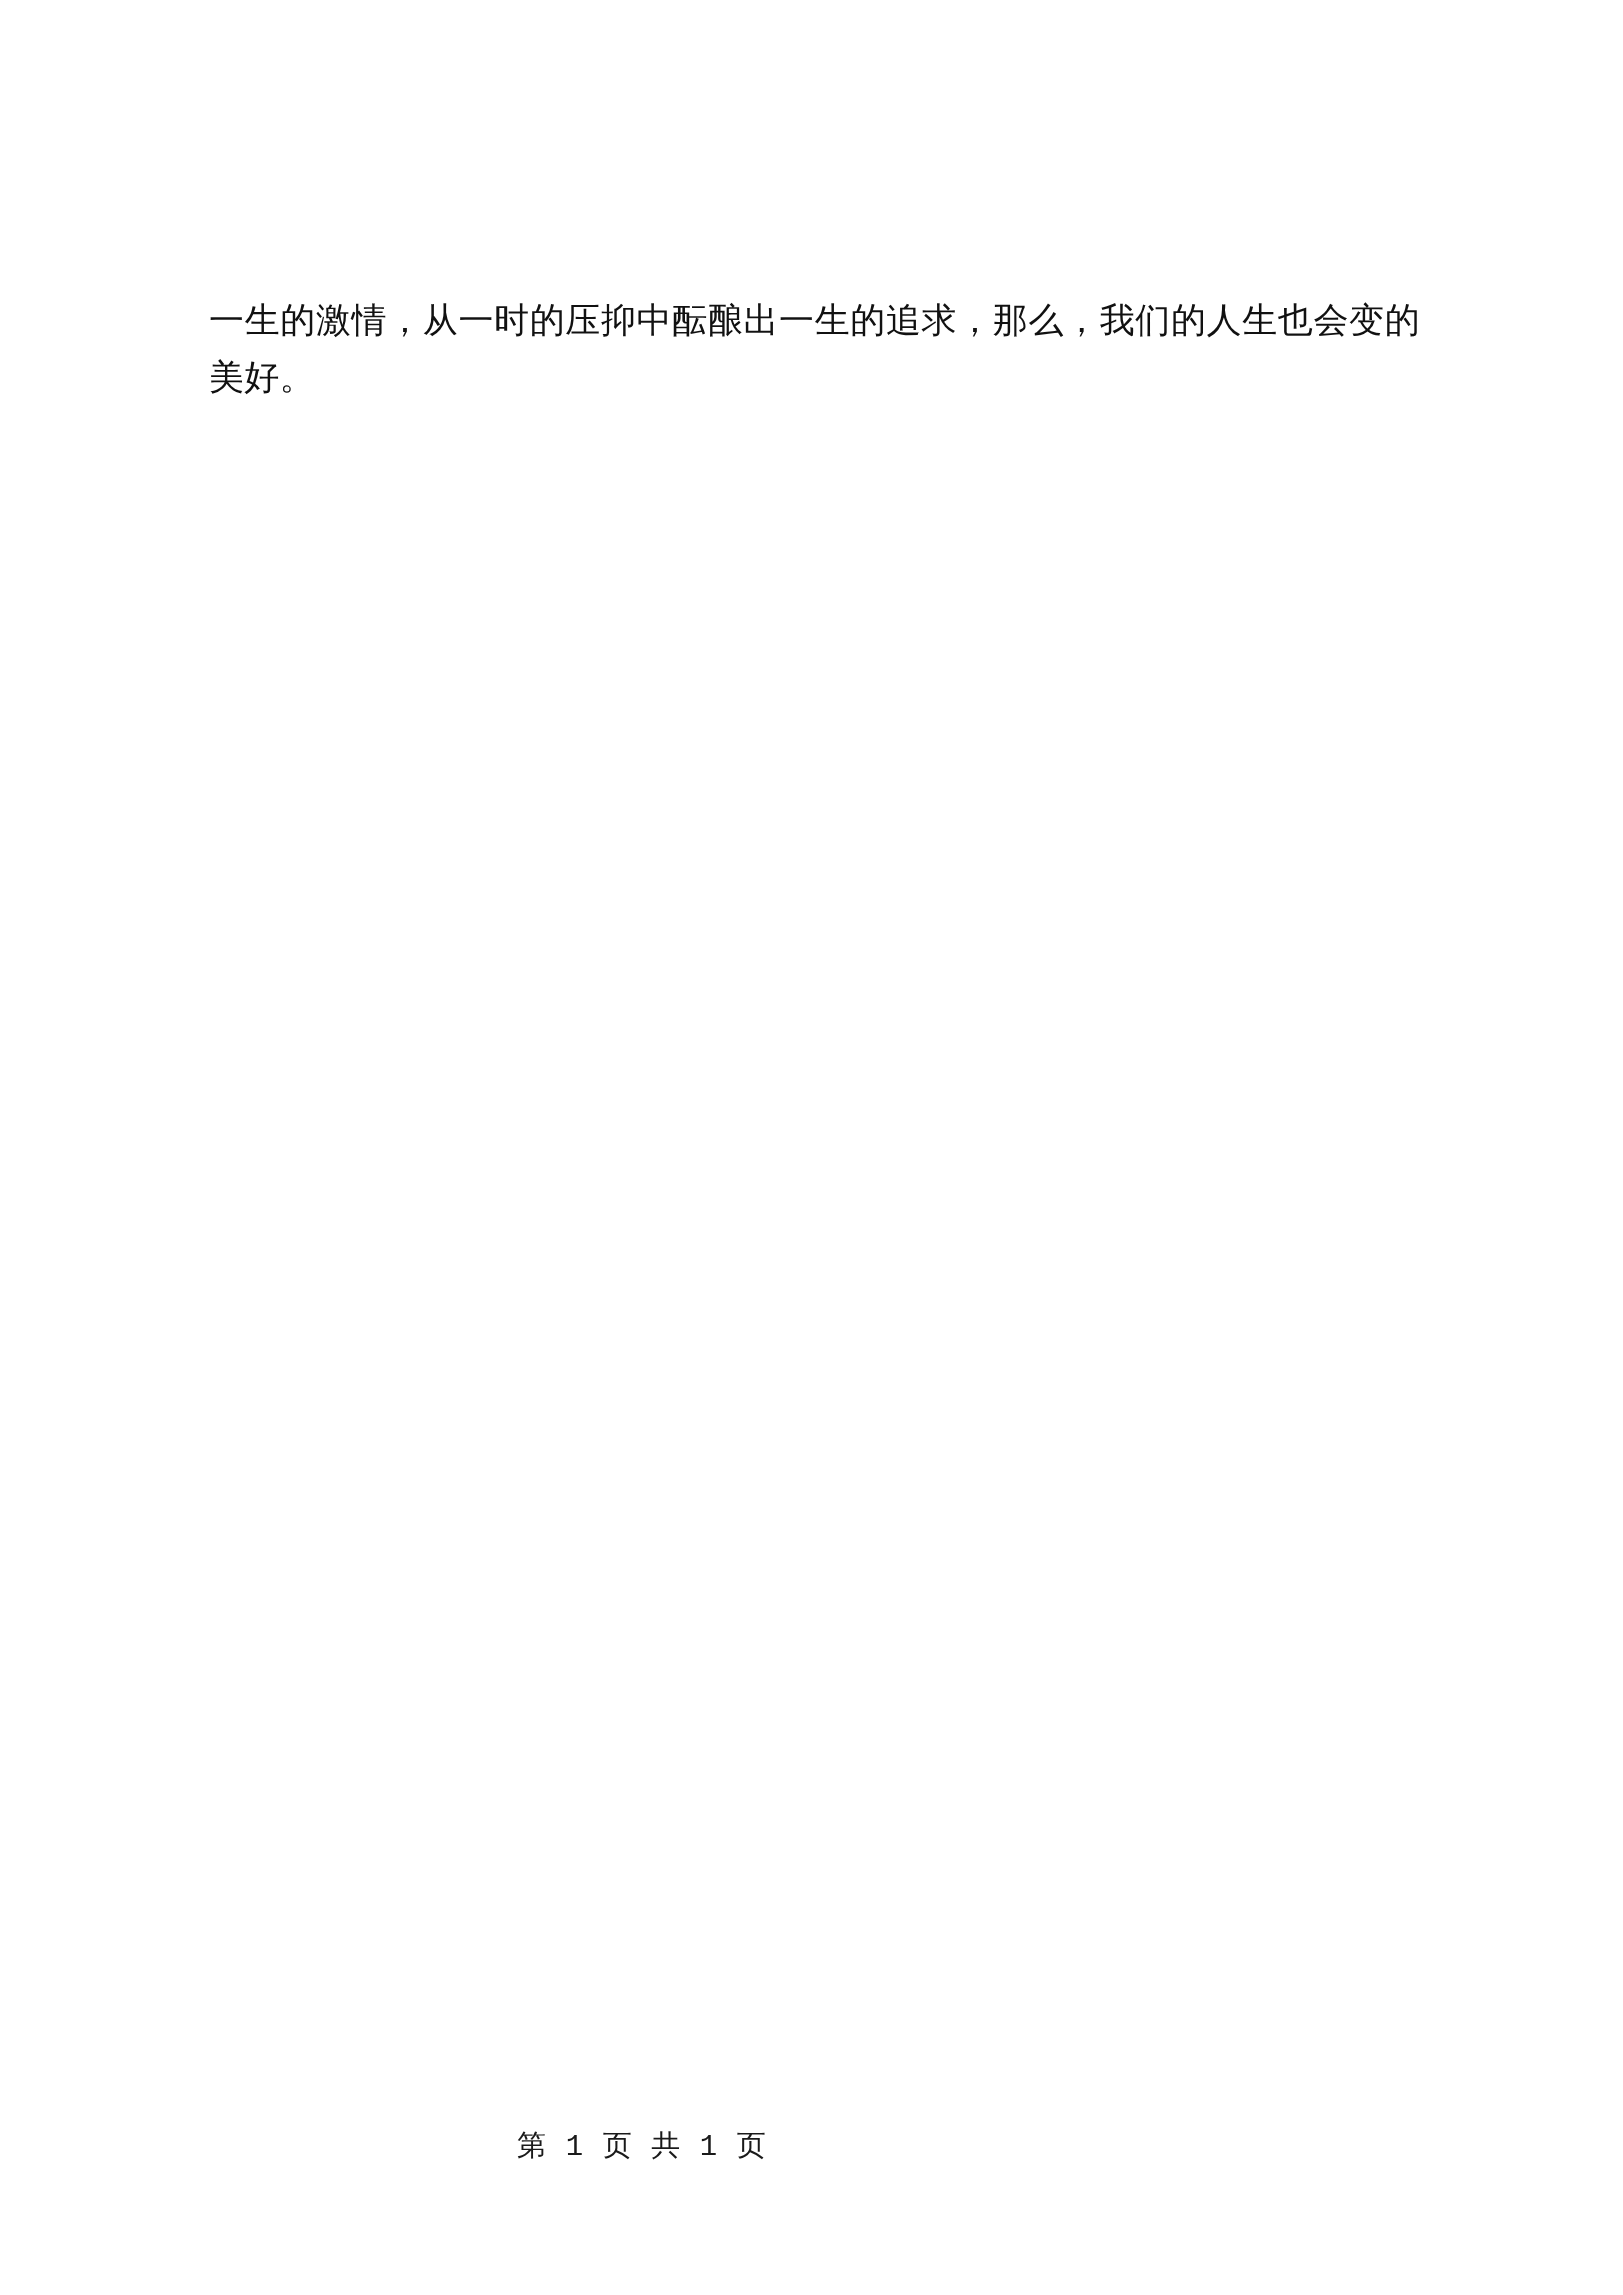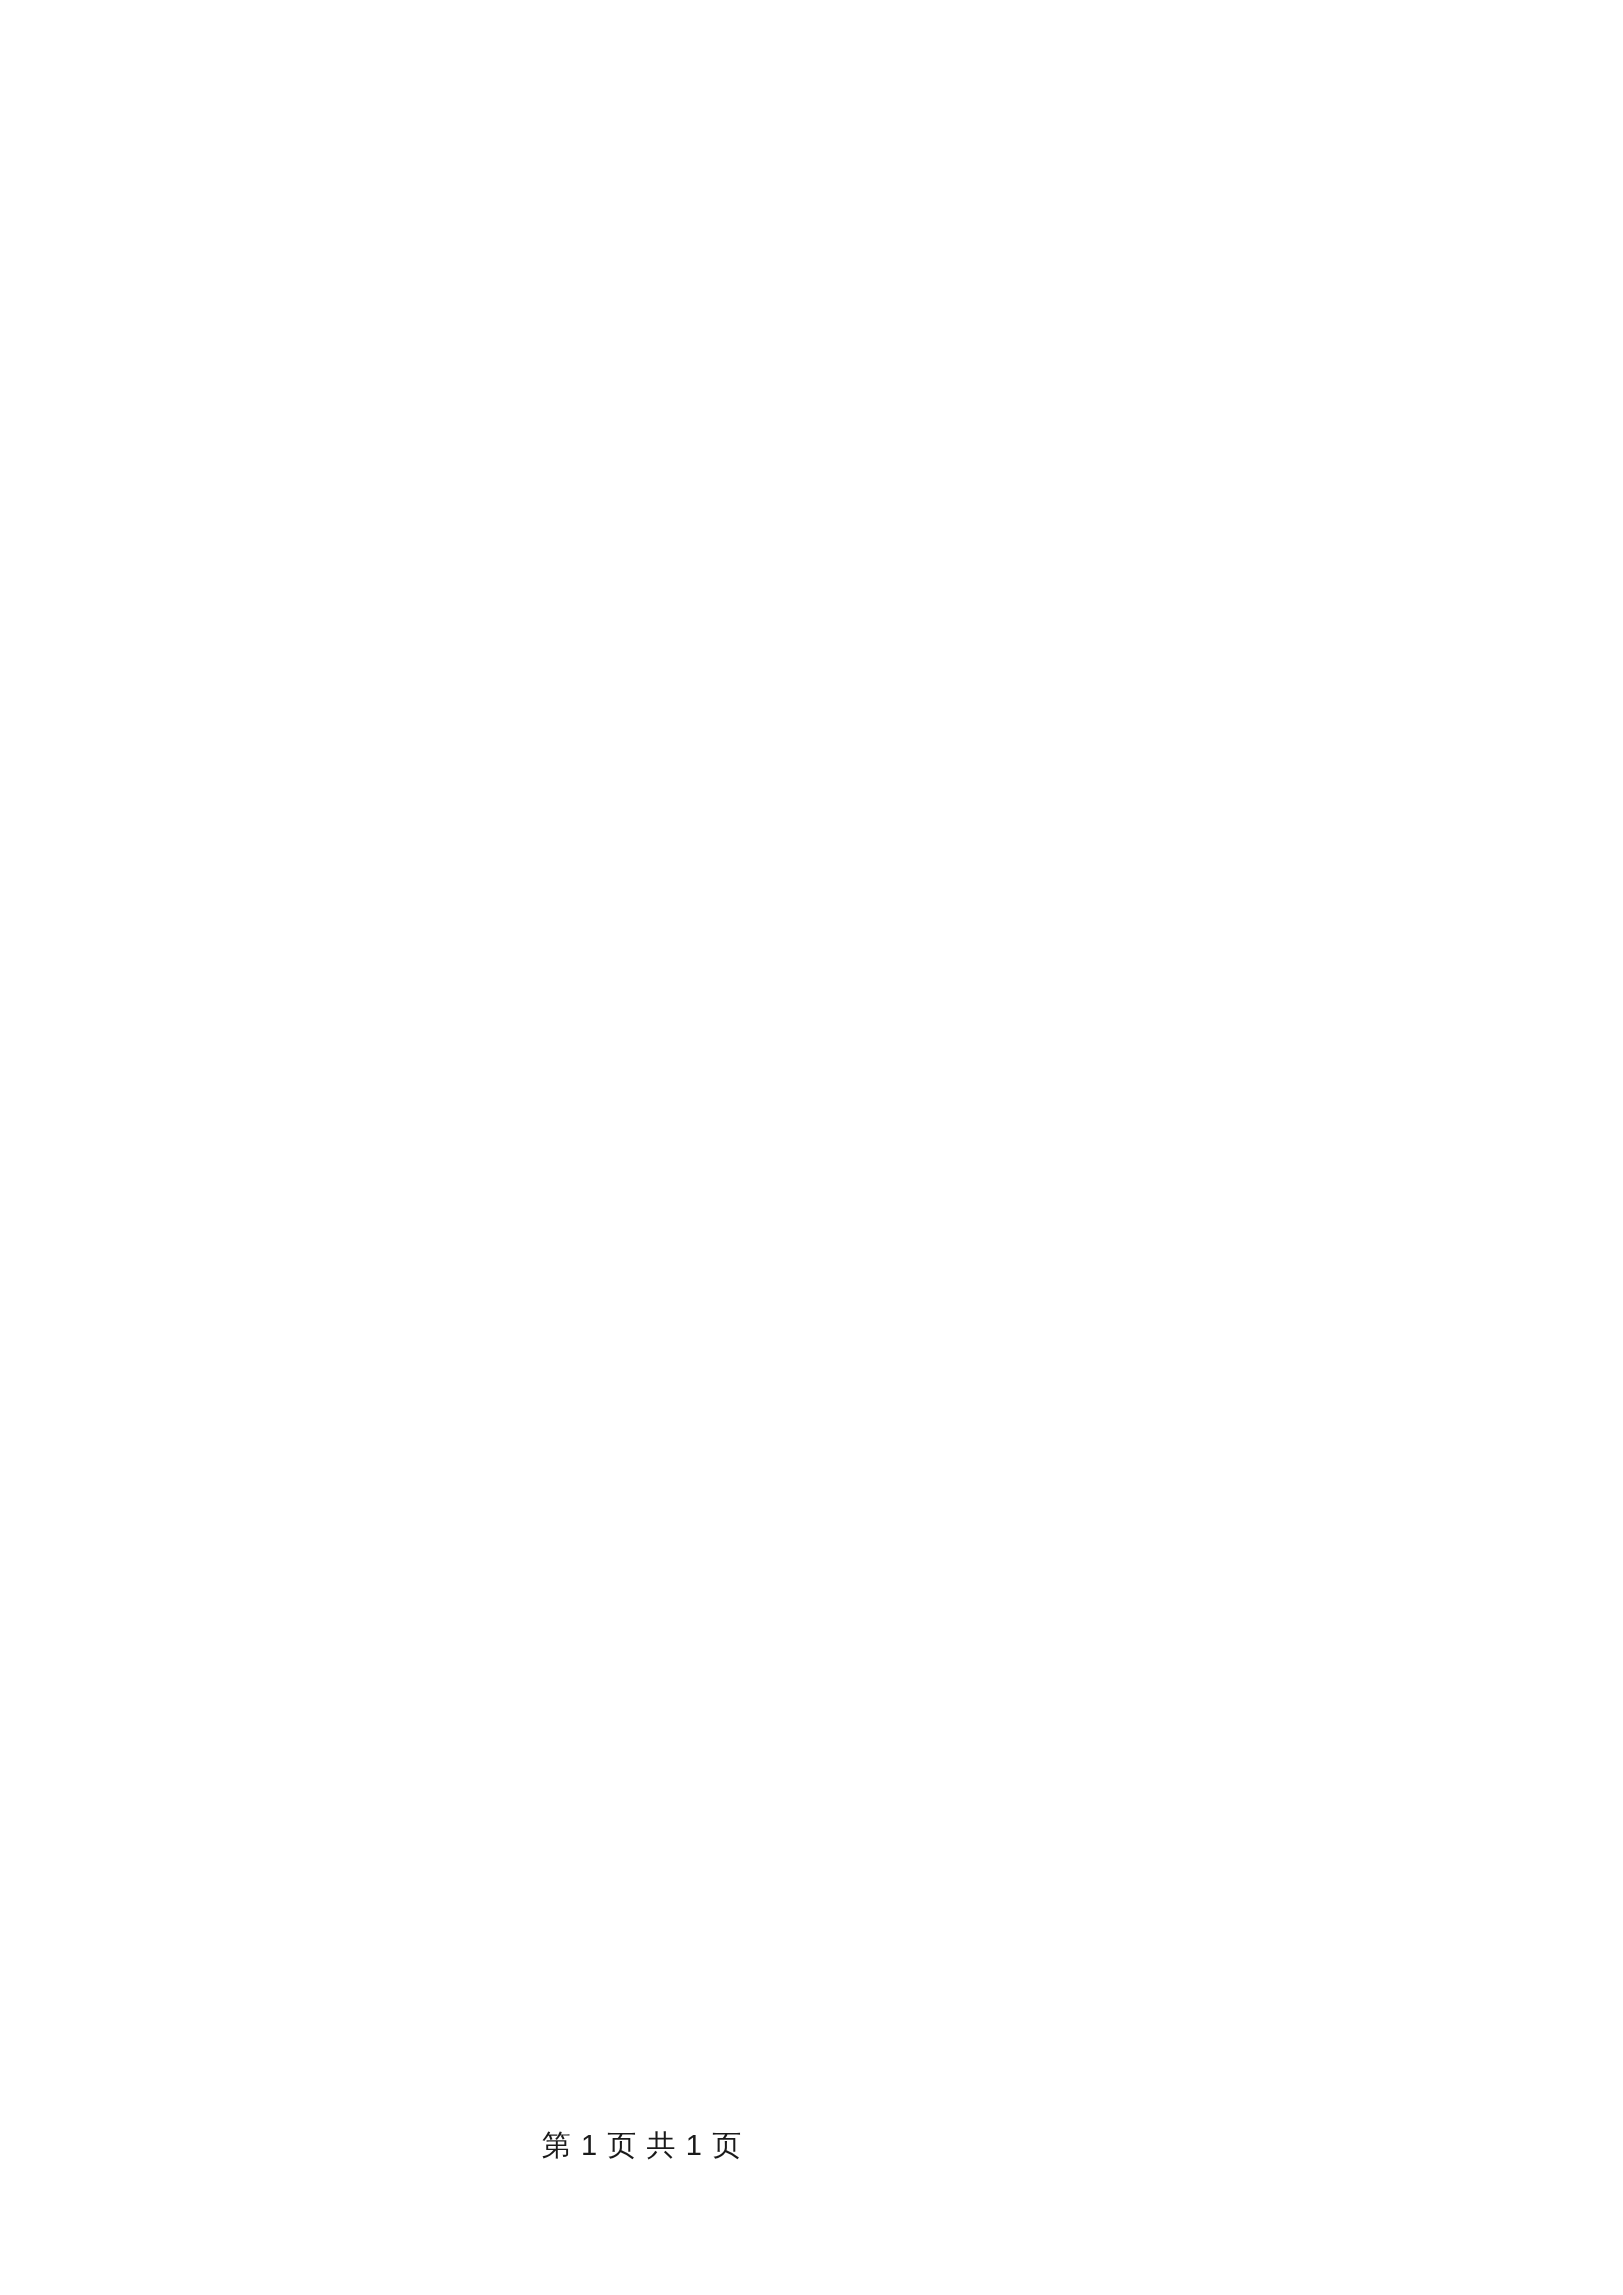--- a/index.html
+++ b/index.html
@@ -44,30 +44,31 @@
   }
   .indent {
     text-indent: 2em;
   }
   .footer {
     position: absolute;
     left: 0;
     top: 2126px;
     width: 1284px;
     text-align: center;
-    font-family: Liberation Sans, sans-serif;
+    font-family: Liberation Mono, monospace;
     font-size: 29px;
     color: #1a1a1a;
     letter-spacing: 1.1px;
   }
 </style>
 </head>
 <body>
 
 <div class="page">
 
   <div class="doc-body">
+    <p class="para">一生的激情，从一时的压抑中酝酿出一生的追求，那么，我们的人生也会变的美好。</p>
   </div>
 
   <div class="footer">第 1 页 共 1 页</div>
 
 </div>
 
 
 </body></html>

